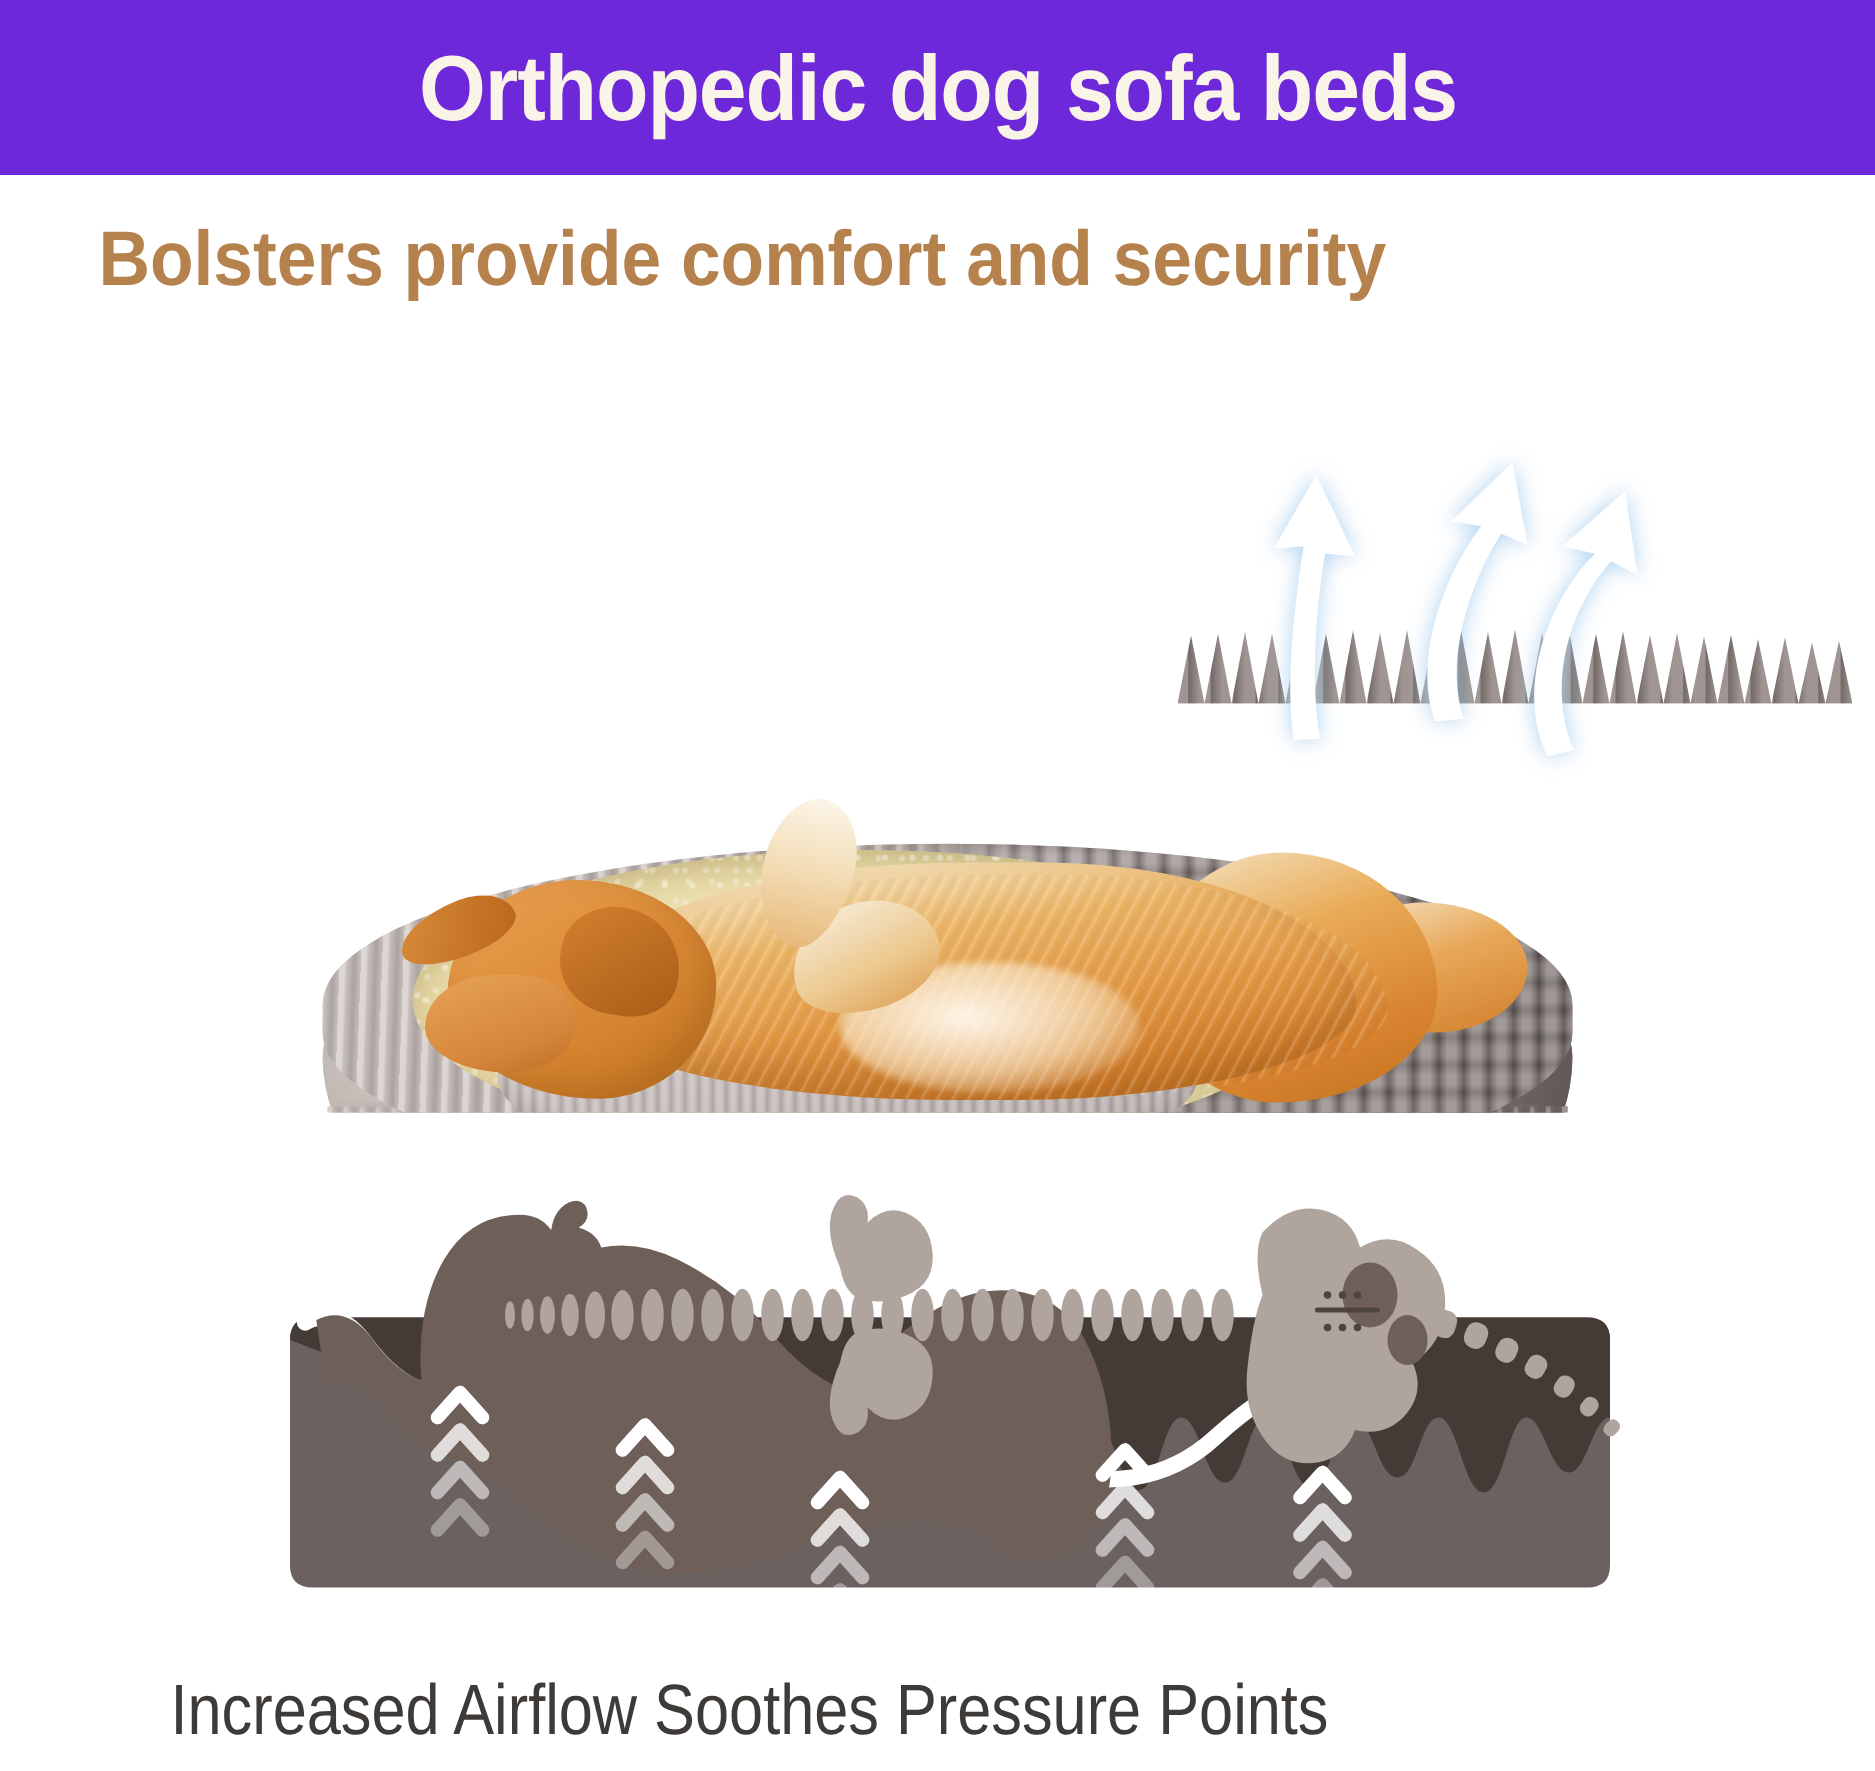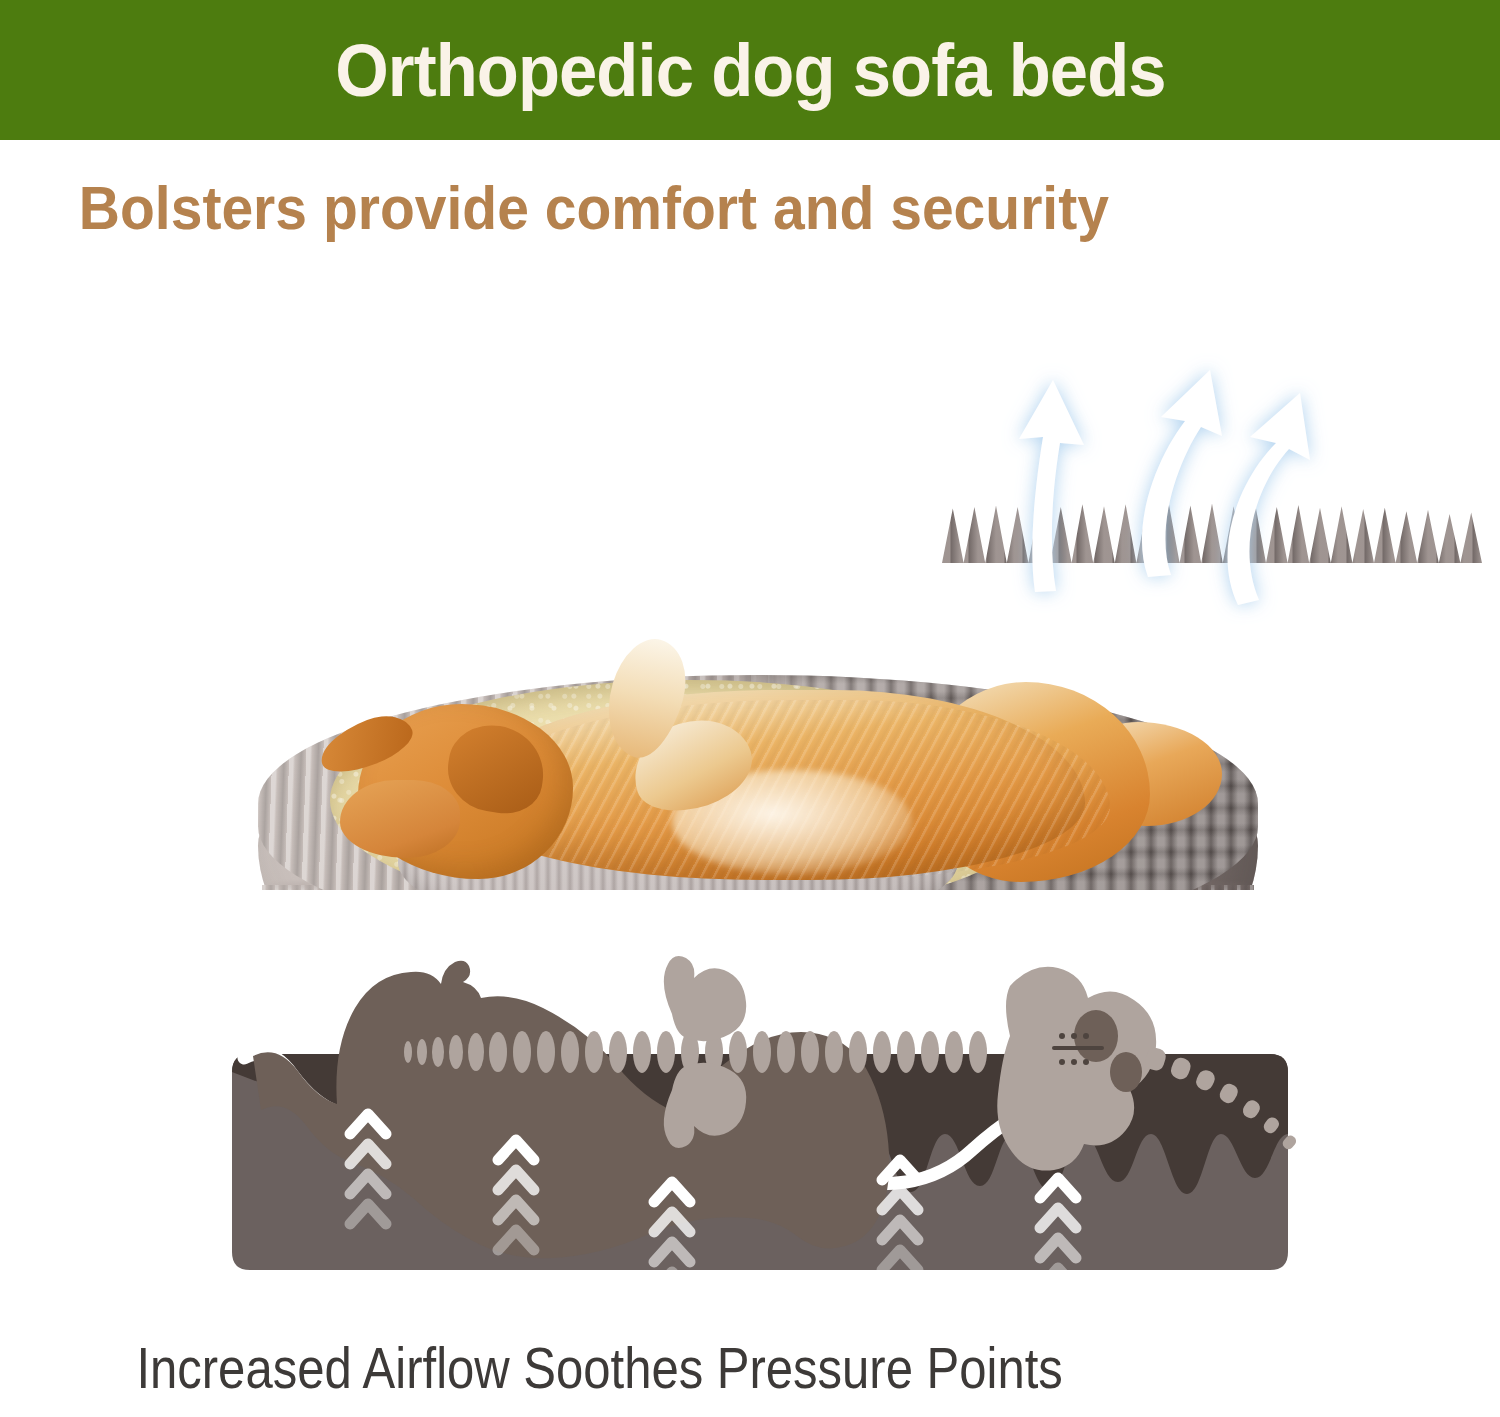--- a/index.html
+++ b/index.html
@@ -231,21 +231,21 @@
     display:flex; align-items:center; justify-content:center;
   }
   #caption-text{
     font-size:57px; white-space:nowrap; transform:scaleX(.86);
     font-weight:400;
   }
 </style>
 </head>
 <body style="background: rgb(255, 255, 255);">
 
-<div id="header-banner" style="background: #4d7c0f;">
+<div id="header-banner" style="background: #6d28d9;">
   <div id="banner-title" style="color: rgb(250, 243, 232);">Orthopedic dog sofa beds</div>
 </div>
 
 <div id="subtitle-row">
   <div id="subtitle-text" style="color: rgb(181, 130, 78);">Bolsters provide comfort and security</div>
 </div>
 
 <div id="hero-photo">
 
   <div class="bed-base"></div>

